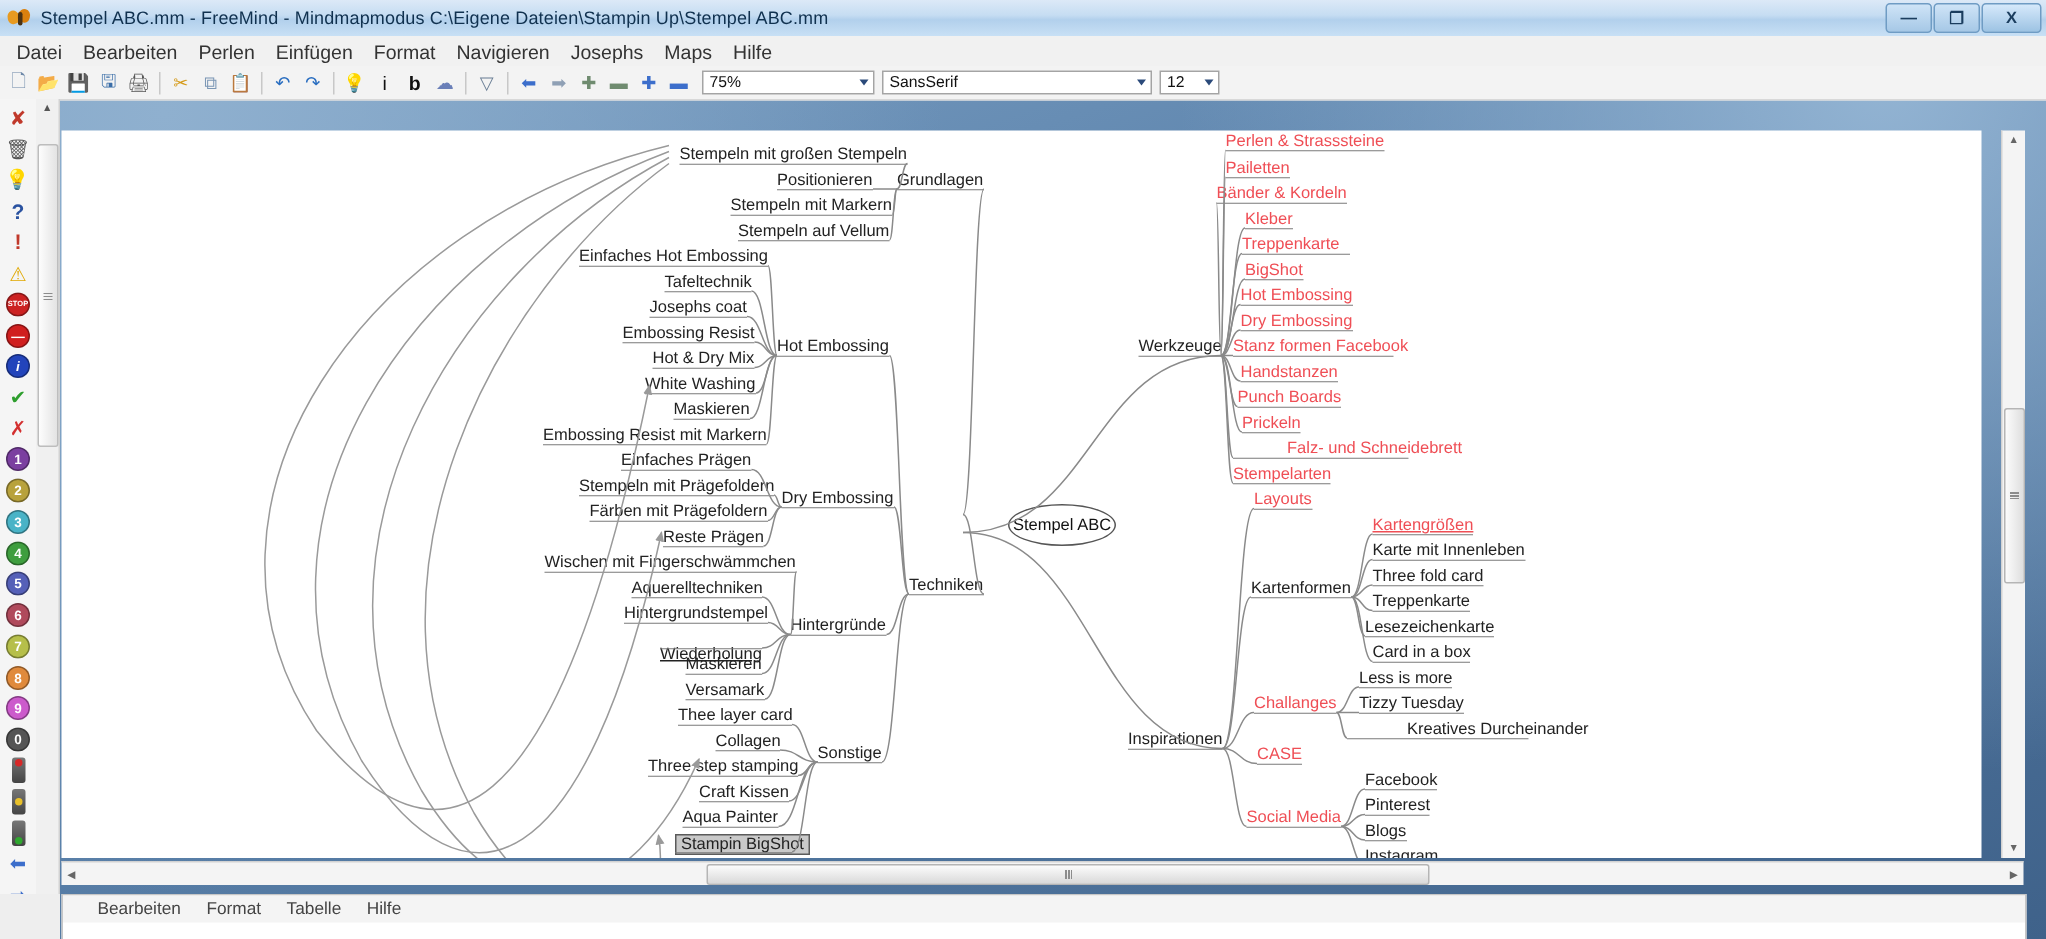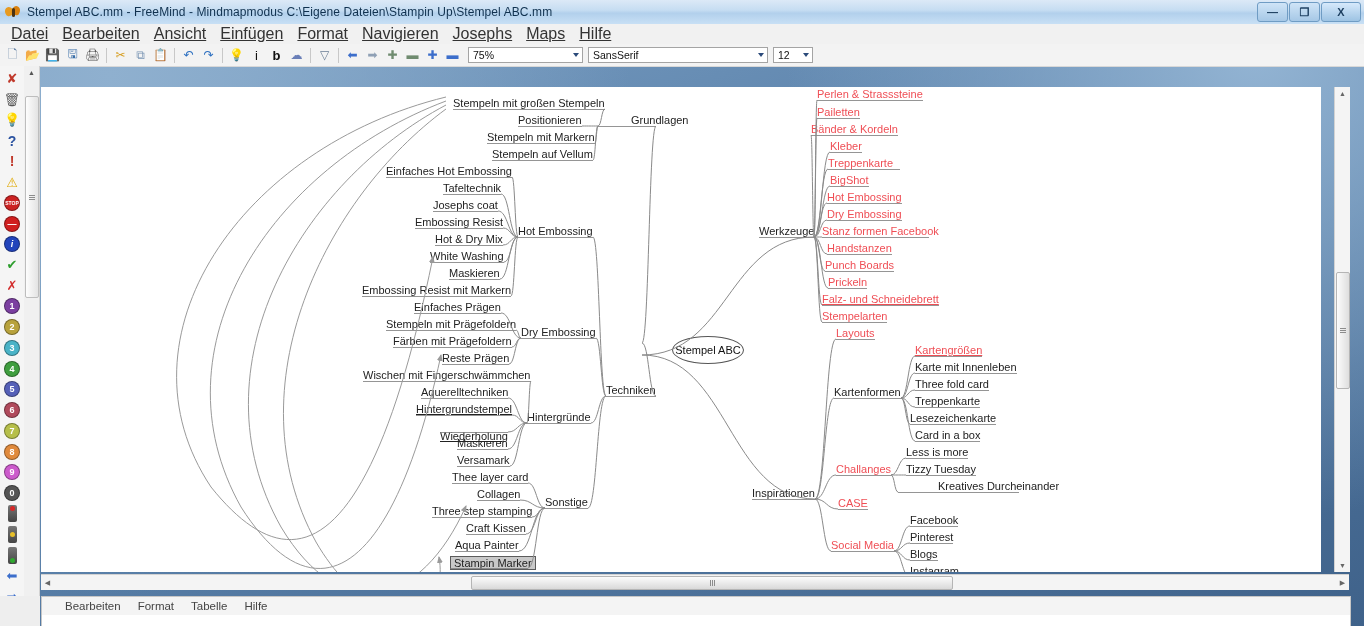--- a/index.html
+++ b/index.html
@@ -32,21 +32,21 @@
   .title-text{font-size:12px;color:#10314f;white-space:nowrap;letter-spacing:.1px;}
   .wbtns{margin-left:auto;display:flex;gap:1px;padding-right:3px;}
   .wbtn{width:29px;height:18px;border:1px solid #6f9cc4;border-radius:3px;
     background:linear-gradient(180deg,#cfe4f7,#a6c8e6);
     display:flex;align-items:center;justify-content:center;color:#1b3d5e;font-size:11px;font-weight:bold;}
   .wbtn.close{background:linear-gradient(180deg,#d6e9fb,#9dc3e3);width:38px;}
 
   
   .menubar{position:absolute;left:0;top:24px;width:1364px;height:20px;
     background:#f1f1f1;border-bottom:1px solid #dcdcdc;display:flex;align-items:center;padding-left:4px;}
-  .menu-item{font-size:16px;color:#333;padding:2px 7px;white-space:nowrap;text-decoration:underline;}
+  .menu-item{font-size:13px;color:#333;padding:2px 7px;white-space:nowrap;}
 
   
   .toolbar{position:absolute;left:0;top:44px;width:1364px;height:22px;
     background:#f3f3f3;border-bottom:1px solid #d8d8d8;display:flex;align-items:center;padding-left:3px;gap:1px;}
   .tbtn{width:19px;height:19px;display:flex;align-items:center;justify-content:center;}
   .sep{width:1px;height:15px;background:#c8c8c8;margin:0 3px;}
   .combo{height:16px;border:1px solid #a4a4a4;background:#fff;display:flex;align-items:center;
     font-size:10.5px;color:#111;padding-left:4px;position:relative;box-sizing:border-box;}
   .combo .arw{margin-left:auto;margin-right:3px;width:0;height:0;
     border-left:3.5px solid transparent;border-right:3.5px solid transparent;border-top:4px solid #2b4a7a;}
@@ -127,21 +127,21 @@
     <div class="wbtns">
       <div class="wbtn">—</div>
       <div class="wbtn">❐</div>
       <div class="wbtn close">X</div>
     </div>
   </div>
 
   <div class="menubar" id="menubar">
       <div class="menu-item">Datei</div>
       <div class="menu-item">Bearbeiten</div>
-      <div class="menu-item">Ansicht</div>
+      <div class="menu-item">Perlen</div>
       <div class="menu-item">Einfügen</div>
       <div class="menu-item">Format</div>
       <div class="menu-item">Navigieren</div>
       <div class="menu-item">Josephs</div>
       <div class="menu-item">Maps</div>
       <div class="menu-item">Hilfe</div>
     </div>
 
   <div class="toolbar" id="toolbar">
       <div class="tbtn" style="color: rgb(109, 136, 168); font-size: 12px;">🗋</div>
@@ -262,63 +262,63 @@
 
   <div class="canvas" id="canvas">
 
   <div class="root" style="left: 631px; top: 249px; width: 70px; height: 26px;">
         <span>Stempel ABC</span>
       </div>
       <div class="node" style="left: 412px; top: 10px;"><span>Stempeln mit großen Stempeln</span></div>
       <div class="node" style="left: 477px; top: 27px;"><span>Positionieren</span></div>
       <div class="node" style="left: 446px; top: 44px;"><span>Stempeln mit Markern</span></div>
       <div class="node" style="left: 451px; top: 61px;"><span>Stempeln auf Vellum</span></div>
-      <div class="node" style="left: 590px; top: 27px;"><span>Grundlagen</span></div>
+      <div class="node" style="left: 557px; top: 27px;"><span>Grundlagen</span></div>
       <div class="node" style="left: 345px; top: 78px;"><span>Einfaches Hot Embossing</span></div>
       <div class="node" style="left: 402px; top: 95px;"><span>Tafeltechnik</span></div>
       <div class="node" style="left: 392px; top: 112px;"><span>Josephs coat</span></div>
       <div class="node" style="left: 374px; top: 129px;"><span>Embossing Resist</span></div>
       <div class="node" style="left: 394px; top: 146px;"><span>Hot &amp; Dry Mix</span></div>
       <div class="node" style="left: 389px; top: 163px;"><span>White Washing</span></div>
       <div class="node" style="left: 408px; top: 180px;"><span>Maskieren</span></div>
       <div class="node" style="left: 321px; top: 197px;"><span>Embossing Resist mit Markern</span></div>
       <div class="node" style="left: 477px; top: 138px;"><span>Hot Embossing</span></div>
       <div class="node" style="left: 373px; top: 214px;"><span>Einfaches Prägen</span></div>
       <div class="node" style="left: 345px; top: 231px;"><span>Stempeln mit Prägefoldern</span></div>
       <div class="node" style="left: 352px; top: 248px;"><span>Färben mit Prägefoldern</span></div>
       <div class="node" style="left: 401px; top: 265px;"><span>Reste Prägen</span></div>
       <div class="node" style="left: 480px; top: 239px;"><span>Dry Embossing</span></div>
       <div class="node" style="left: 322px; top: 282px;"><span>Wischen mit Fingerschwämmchen</span></div>
       <div class="node" style="left: 380px; top: 299px;"><span>Aquerelltechniken</span></div>
-      <div class="node" style="left: 375px; top: 316px; text-decoration: underline;"><span>Hintergrundstempel</span></div>
+      <div class="node" style="left: 375px; top: 316px;"><span>Hintergrundstempel</span></div>
       <div class="node" style="left: 399px; top: 343px; text-decoration: underline;"><span>Wiederholung</span></div>
       <div class="node" style="left: 416px; top: 350px;"><span>Maskieren</span></div>
       <div class="node" style="left: 416px; top: 367px;"><span>Versamark</span></div>
       <div class="node" style="left: 486px; top: 324px;"><span>Hintergründe</span></div>
       <div class="node" style="left: 411px; top: 384px;"><span>Thee layer card</span></div>
       <div class="node" style="left: 436px; top: 401px;"><span>Collagen</span></div>
       <div class="node" style="left: 391px; top: 418px;"><span>Three step stamping</span></div>
       <div class="node" style="left: 425px; top: 435px;"><span>Craft Kissen</span></div>
       <div class="node" style="left: 414px; top: 452px;"><span>Aqua Painter</span></div>
-      <div class="node sel" style="left: 409px; top: 469px;"><span>Stampin Marker</span></div>
+      <div class="node sel" style="left: 409px; top: 469px;"><span>Stampin BigShot</span></div>
       <div class="node" style="left: 504px; top: 409px;"><span>Sonstige</span></div>
       <div class="node" style="left: 565px; top: 297px;"><span>Techniken</span></div>
       <div class="node red" style="left: 776px; top: 1px;"><span>Perlen &amp; Strasssteine</span></div>
       <div class="node red" style="left: 776px; top: 19px;"><span>Pailetten</span></div>
       <div class="node red" style="left: 770px; top: 36px;"><span>Bänder &amp; Kordeln</span></div>
       <div class="node red" style="left: 789px; top: 53px;"><span>Kleber</span></div>
       <div class="node red" style="left: 787px; top: 70px;"><span>Treppenkarte</span></div>
       <div class="node red" style="left: 789px; top: 87px;"><span>BigShot</span></div>
       <div class="node red" style="left: 786px; top: 104px;"><span>Hot Embossing</span></div>
       <div class="node red" style="left: 786px; top: 121px;"><span>Dry Embossing</span></div>
       <div class="node red" style="left: 781px; top: 138px;"><span>Stanz formen Facebook</span></div>
       <div class="node red" style="left: 786px; top: 155px;"><span>Handstanzen</span></div>
       <div class="node red" style="left: 784px; top: 172px;"><span>Punch Boards</span></div>
       <div class="node red" style="left: 787px; top: 189px;"><span>Prickeln</span></div>
-      <div class="node red" style="left: 781px; top: 206px; text-decoration: underline;"><span>Falz- und Schneidebrett</span></div>
+      <div class="node red" style="left: 817px; top: 206px;"><span>Falz- und Schneidebrett</span></div>
       <div class="node red" style="left: 781px; top: 223px;"><span>Stempelarten</span></div>
       <div class="node" style="left: 718px; top: 138px;"><span>Werkzeuge</span></div>
       <div class="node red" style="left: 795px; top: 240px;"><span>Layouts</span></div>
       <div class="node red" style="left: 874px; top: 257px; text-decoration: underline;"><span>Kartengrößen</span></div>
       <div class="node" style="left: 874px; top: 274px;"><span>Karte mit Innenleben</span></div>
       <div class="node" style="left: 874px; top: 291px;"><span>Three fold card</span></div>
       <div class="node" style="left: 874px; top: 308px;"><span>Treppenkarte</span></div>
       <div class="node" style="left: 869px; top: 325px;"><span>Lesezeichenkarte</span></div>
       <div class="node" style="left: 874px; top: 342px;"><span>Card in a box</span></div>
       <div class="node" style="left: 793px; top: 299px;"><span>Kartenformen</span></div>

